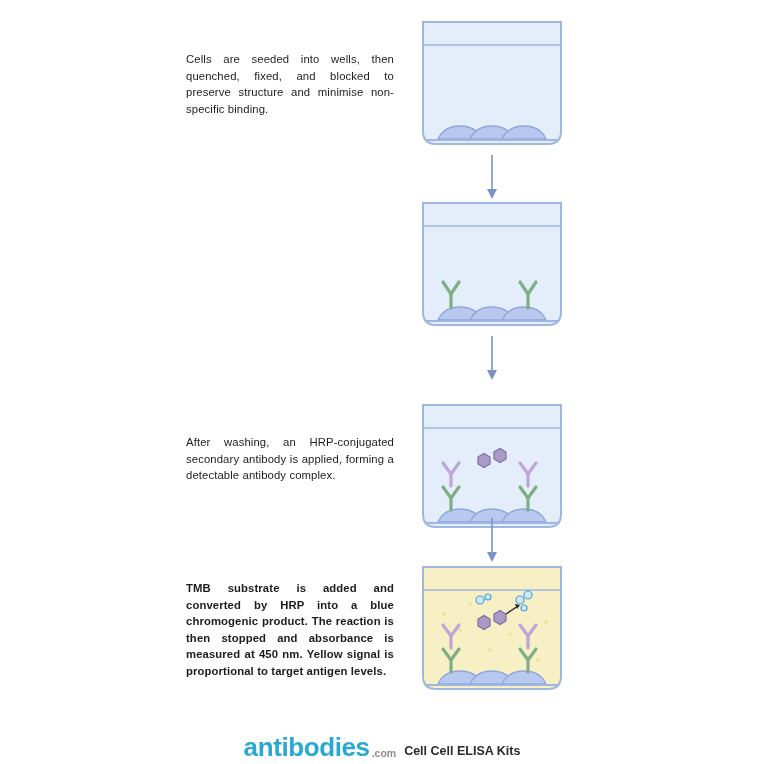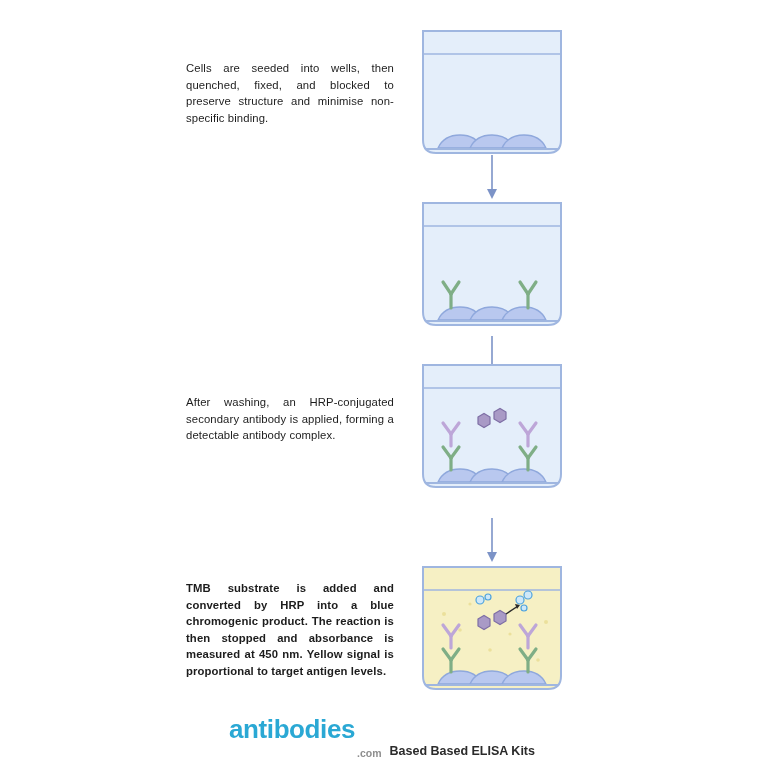--- a/index.html
+++ b/index.html
@@ -63,20 +63,21 @@
     left: 0;
     top: 716px;
     width: 764px;
     display: flex;
     align-items: flex-end;
     justify-content: center;
     gap: 8px;
   }
   .logo-wrap {
     display: flex;
+    align-items: flex-end;
   }
   .logo-main {
     font-size: 26px;
     font-weight: 700;
     color: #2aa8d4;
     letter-spacing: -0.4px;
     line-height: 1;
   }
   .logo-sub {
     font-size: 10.5px;
@@ -93,21 +94,21 @@
     color: #2b2b2b;
     margin-bottom: 2px;
     line-height: 1;
   }
 </style>
 </head>
 <body>
 
 <div class="diagram">
 
-  <div class="step" style="top:28px;">
+  <div class="step" style="top:19px;">
     <div class="step-text" style="top:32px;">Cells are seeded into wells, then quenched, fixed, and blocked to preserve structure and minimise non-specific binding.</div>
 
     <div class="well" style="top:0px;">
       <svg class="well-svg" width="144" height="128" viewBox="0 0 144 128" xmlns="http://www.w3.org/2000/svg">
 
         <path d="M3 3 L3 112 Q3 125 16 125 L128 125 Q141 125 141 112 L141 3 Z" fill="#e4eefa" stroke="#9fb6e0" stroke-width="2"></path>
 
         <line x1="4" y1="26" x2="140" y2="26" stroke="#9fb6e0" stroke-width="1.6"></line>
 
         <g>
@@ -155,21 +156,21 @@
     </div>
   </div>
 
   <div class="arrow" style="top:336px;">
     <svg width="14" height="46" viewBox="0 0 14 46" xmlns="http://www.w3.org/2000/svg">
       <line x1="7" y1="0" x2="7" y2="36" stroke="#7c93c7" stroke-width="1.6"></line>
       <path d="M2 34 L7 44 L12 34 Z" fill="#7c93c7"></path>
     </svg>
   </div>
 
-  <div class="step" style="top:362px;">
+  <div class="step" style="top:402px;">
     <div class="step-text" style="top:32px;">After washing, an HRP-conjugated secondary antibody is applied, forming a detectable antibody complex.</div>
 
     <div class="well" style="top:0px;">
       <svg class="well-svg" width="144" height="128" viewBox="0 0 144 128" xmlns="http://www.w3.org/2000/svg">
         <path d="M3 3 L3 112 Q3 125 16 125 L128 125 Q141 125 141 112 L141 3 Z" fill="#e4eefa" stroke="#9fb6e0" stroke-width="2"></path>
         <line x1="4" y1="26" x2="140" y2="26" stroke="#9fb6e0" stroke-width="1.6"></line>
         <g>
           <path d="M18 120 q6 -13 22 -13 q16 0 22 13 z" fill="#b9c8ef" stroke="#8fa8dc" stroke-width="1.3"></path>
           <path d="M50 120 q6 -13 22 -13 q16 0 22 13 z" fill="#b9c8ef" stroke="#8fa8dc" stroke-width="1.3"></path>
           <path d="M82 120 q6 -13 22 -13 q16 0 22 13 z" fill="#b9c8ef" stroke="#8fa8dc" stroke-width="1.3"></path>
@@ -280,16 +281,16 @@
         </g>
       </svg>
     </div>
   </div>
 
   <div class="footer">
     <div class="logo-wrap">
       <span class="logo-main">antibodies</span>
       <span class="logo-sub">.com</span>
     </div>
-    <div class="footer-caption">Based Based ELISA Kits</div>
+    <div class="footer-caption">Cell Cell ELISA Kits</div>
   </div>
 
 </div>
 
 </body></html>

